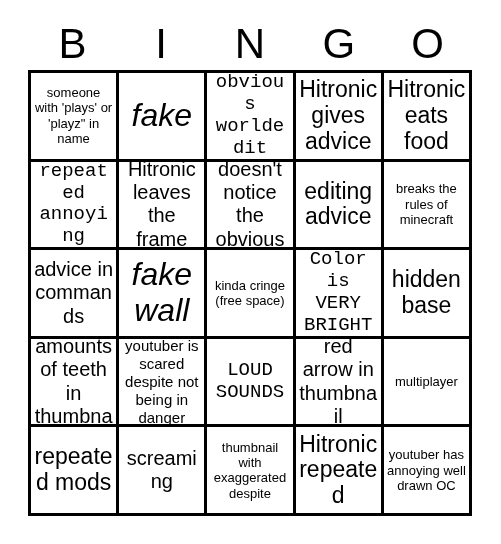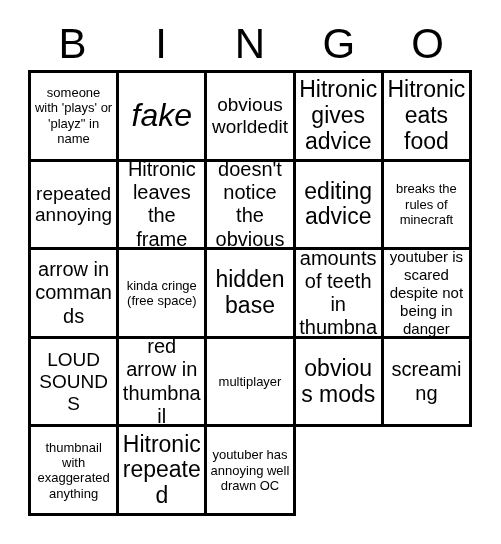--- a/index.html
+++ b/index.html
@@ -78,21 +78,21 @@
     width: 100%;
     text-align: center;
     line-height: 1.13;
     white-space: pre-line;
     word-break: break-word;
   }
 
   
   .sz-xxl .cell-text { font-size: 32px; line-height: 1.12; font-style: italic; }
   .sz-xl  .cell-text { font-size: 23px; line-height: 1.12; }
-  .sz-lg  .cell-text { font-size: 19px; line-height: 1.15; }
+  .sz-lg  .cell-text { font-size: 19px; line-height: 1.15; font-family: Liberation Mono, monospace; }
   .sz-md  .cell-text { font-size: 20px; line-height: 1.16; }
   .sz-sm  .cell-text { font-size: 13px; line-height: 1.18; }
   .sz-xs  .cell-text { font-size: 15px; line-height: 1.2; }
 </style>
 </head>
 <body>
 
 <div id="bingo-card">
 
   <div id="bingo-header">
@@ -131,24 +131,30 @@
         <span class="cell-text">doesn't notice the obvious</span>
       </div>
     <div class="bingo-cell sz-xl">
         <span class="cell-text">editing advice</span>
       </div>
     <div class="bingo-cell sz-sm">
         <span class="cell-text">breaks the rules of minecraft</span>
       </div>
 
     <div class="bingo-cell sz-md">
-        <span class="cell-text">arrow in commands</span>
+        <span class="cell-text">advice in commands</span>
+      </div>
+    <div class="bingo-cell sz-xxl">
+        <span class="cell-text">fake wall</span>
       </div>
     <div class="bingo-cell sz-sm">
         <span class="cell-text">kinda cringe (free space)</span>
+      </div>
+    <div class="bingo-cell sz-lg">
+        <span class="cell-text">Color is VERY BRIGHT</span>
       </div>
     <div class="bingo-cell sz-xl">
         <span class="cell-text">hidden base</span>
       </div>
 
     <div class="bingo-cell sz-md">
         <span class="cell-text">large amounts of teeth in thumbnail</span>
       </div>
     <div class="bingo-cell sz-xs">
         <span class="cell-text">youtuber is scared despite not being in danger</span>
@@ -157,27 +163,27 @@
         <span class="cell-text">LOUD SOUNDS</span>
       </div>
     <div class="bingo-cell sz-md">
         <span class="cell-text">red arrow in thumbnail</span>
       </div>
     <div class="bingo-cell sz-sm">
         <span class="cell-text">multiplayer</span>
       </div>
 
     <div class="bingo-cell sz-xl">
-        <span class="cell-text">obvious mods</span>
+        <span class="cell-text">repeated mods</span>
       </div>
     <div class="bingo-cell sz-md">
         <span class="cell-text">screaming</span>
       </div>
     <div class="bingo-cell sz-sm">
-        <span class="cell-text">thumbnail with exaggerated anything</span>
+        <span class="cell-text">thumbnail with exaggerated despite</span>
       </div>
     <div class="bingo-cell sz-xl">
         <span class="cell-text">Hitronic repeated</span>
       </div>
     <div class="bingo-cell sz-sm">
         <span class="cell-text">youtuber has annoying well drawn OC</span>
       </div>
 
   </div>
 </div>

